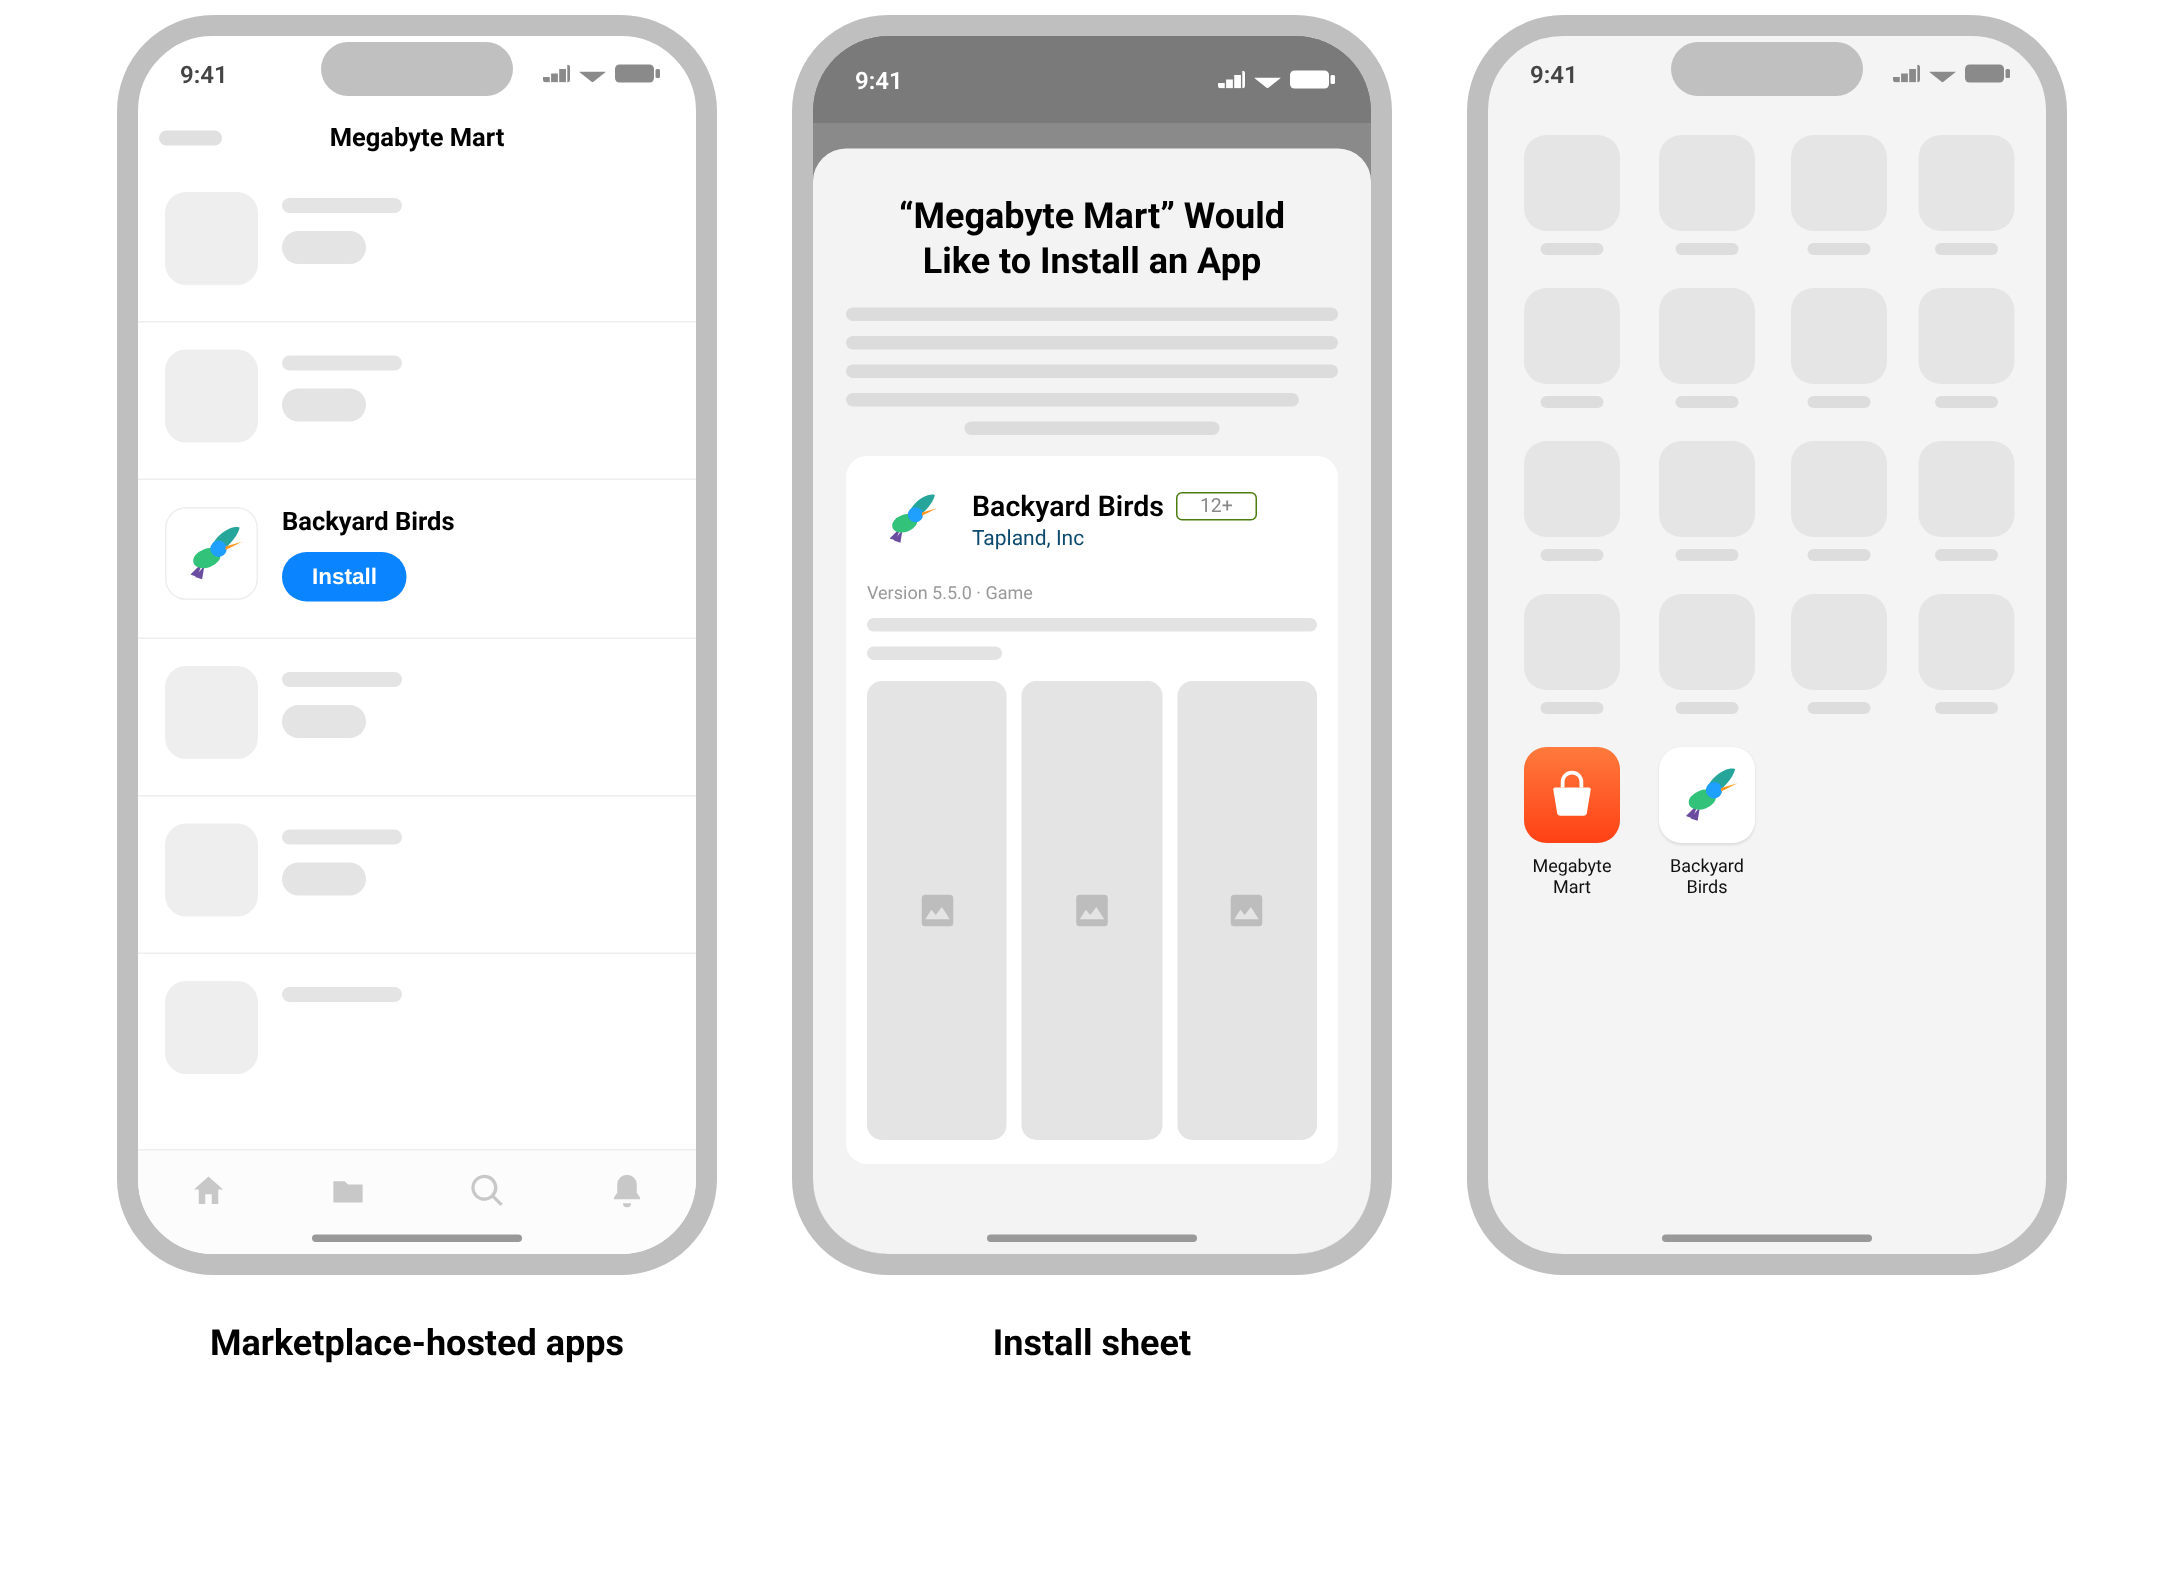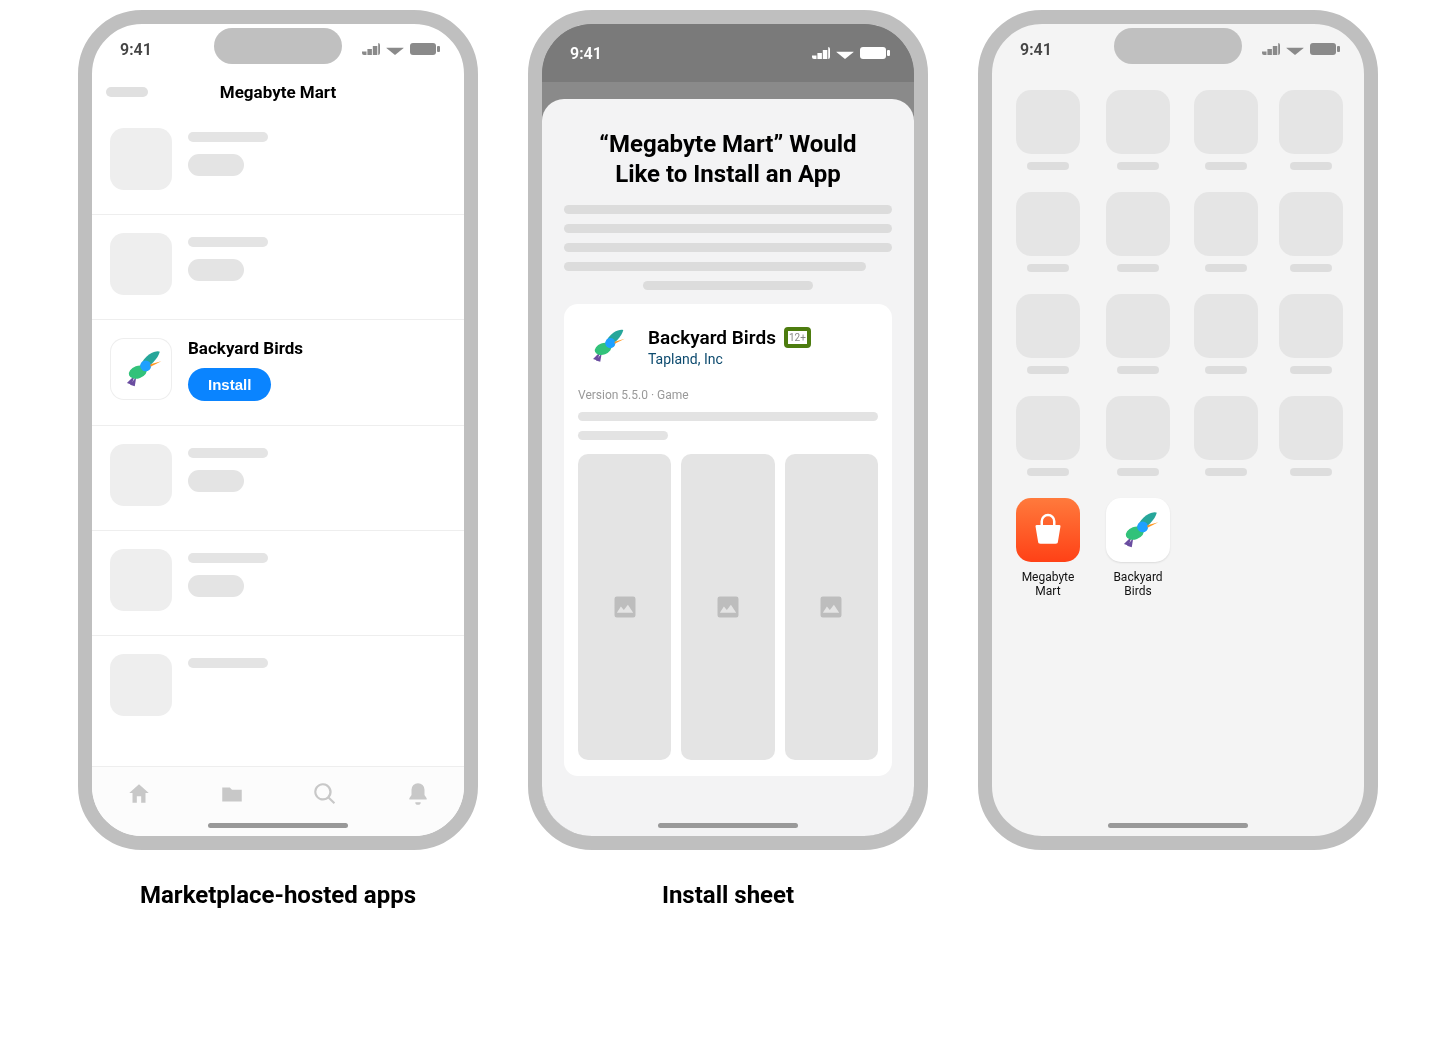--- a/index.html
+++ b/index.html
@@ -71,21 +71,21 @@
   
   .dim-bg{position:absolute;inset:0;background:#8a8a8a;}
   .sheet{position:absolute;left:0;right:0;bottom:0;top:64px;background:#f3f3f4;border-radius:22px 22px 0 0;padding:22px 22px 60px 22px;display:flex;flex-direction:column;margin-top:11px;}
   .sheet h1{font-size:24px;font-weight:700;text-align:center;line-height:1.25;margin:8px 18px 16px 18px;}
   .para .pl{height:9px;background:#dcdcdc;border-radius:5px;margin-bottom:10px;}
   .card{background:#fff;border-radius:14px;padding:14px 14px 16px 14px;margin-top:14px;flex:1;display:flex;flex-direction:column;}
   .card-head{display:flex;gap:14px;align-items:center;}
   .card-head .app-icon{width:56px;height:56px;border-radius:13px;box-shadow:none;}
   .card-title-row{display:flex;align-items:center;gap:8px;}
   .card-title{font-size:19px;font-weight:600;}
-  .age-badge{font-size:10px;color:#888;border:4px solid #4d7c0f;border-radius:4px;padding:1px 1px;}
+  .age-badge{font-size:13px;color:#888;border:1px solid #4d7c0f;border-radius:4px;padding:1px 15px;}
   .card-sub{font-size:14px;color:#0c4a6e;margin-top:2px;}
   .card-meta{font-size:12px;color:#999;margin-top:14px;}
   .after-meta .pl{height:9px;background:#e3e3e3;border-radius:5px;margin-top:10px;}
   .shots{display:flex;gap:10px;margin-top:14px;flex:1;}
   .shot{flex:1;background:#e4e4e4;border-radius:10px;display:flex;align-items:center;justify-content:center;}
   .shot svg{width:28px;height:28px;fill:#bdbdbd;}
   .primary-btn{background:#0a84ff;color:#fff;border:none;border-radius:14px;height:50px;font-size:18px;font-weight:600;margin-top:16px;cursor:pointer;}
   .cancel-btn{background:none;border:none;color:#0a84ff;font-size:18px;font-weight:500;margin-top:14px;cursor:pointer;}
 
   

